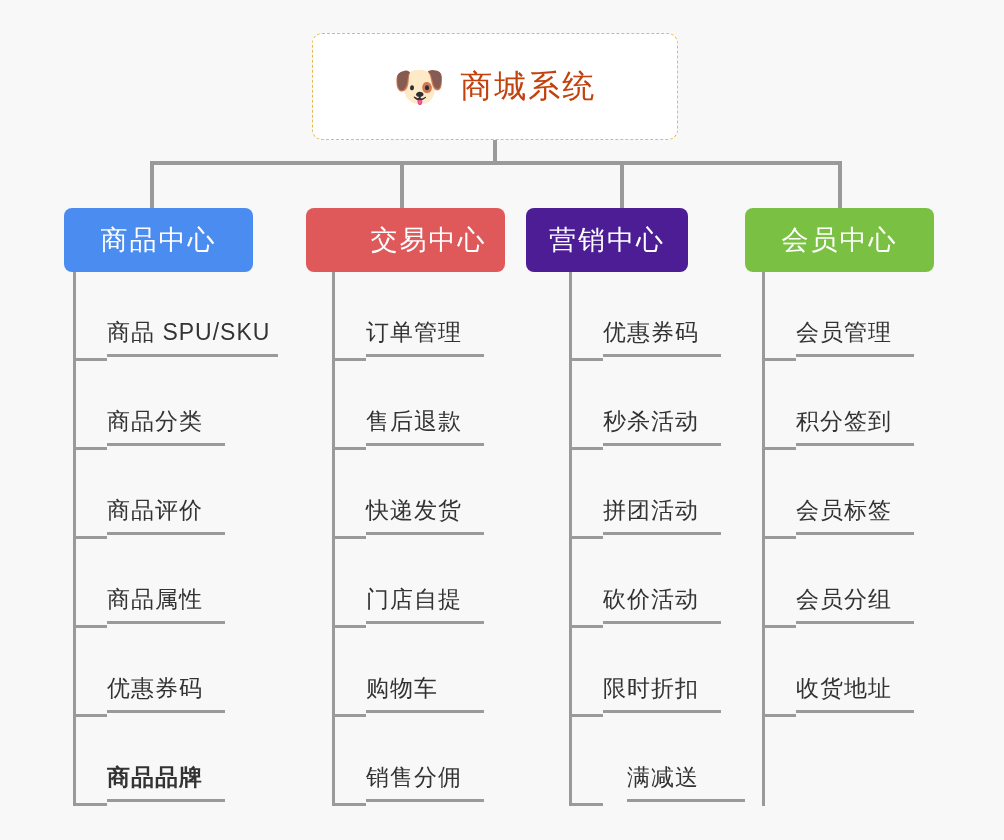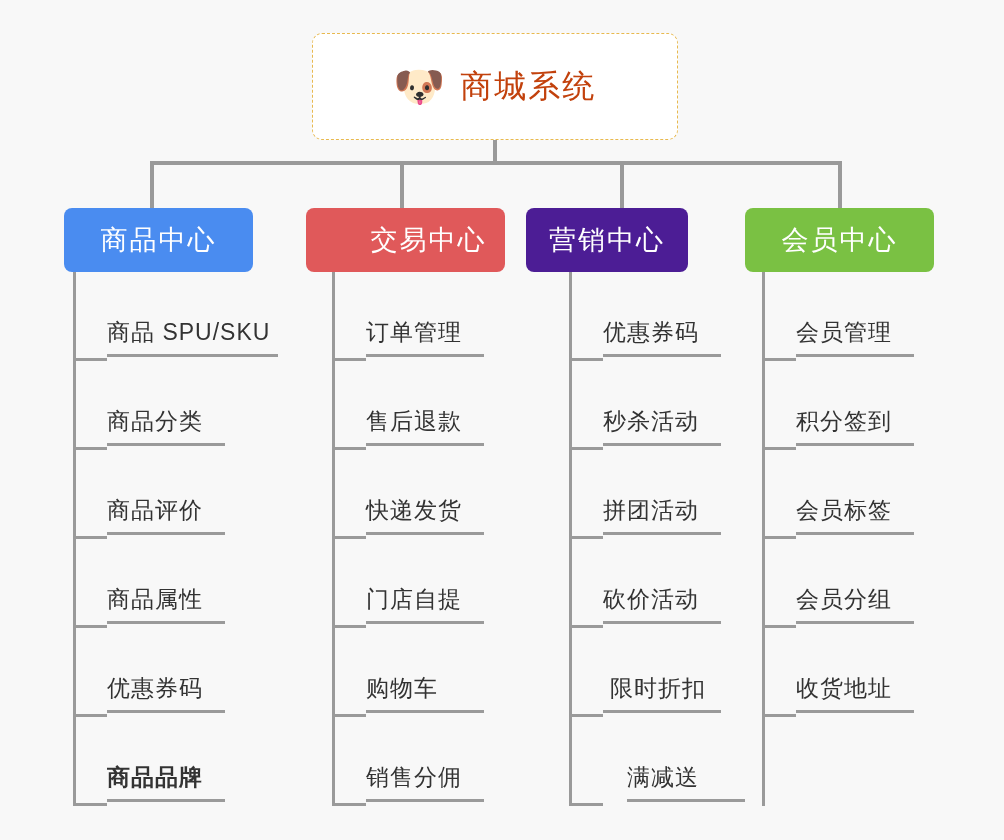--- a/index.html
+++ b/index.html
@@ -217,21 +217,21 @@
         <div class="leaf-item">
           <div class="leaf-rule" style="background: rgb(154, 154, 154);"></div>
           <span class="leaf-label" style="border-bottom-color: rgb(154, 154, 154);">拼团活动</span>
         </div>
         <div class="leaf-item">
           <div class="leaf-rule" style="background: rgb(154, 154, 154);"></div>
           <span class="leaf-label" style="border-bottom-color: rgb(154, 154, 154);">砍价活动</span>
         </div>
         <div class="leaf-item">
           <div class="leaf-rule" style="background: rgb(154, 154, 154);"></div>
-          <span class="leaf-label" style="border-bottom-color: rgb(154, 154, 154); text-align: center;">限时折扣</span>
+          <span class="leaf-label" style="border-bottom-color: rgb(154, 154, 154);">限时折扣</span>
         </div>
         <div class="leaf-item">
           <div class="leaf-rule" style="background: rgb(154, 154, 154);"></div>
           <span class="leaf-label" style="border-bottom-color: rgb(154, 154, 154); margin-left: 24px;">满减送</span>
         </div>
       </div>
       <div class="conn conn-drop" style="left: 838px; background: rgb(154, 154, 154);"></div>
       <div class="cat-header" style="left: 745px; width: 189px; background: rgb(122, 193, 67);">
         <span>会员中心</span>
       </div>

